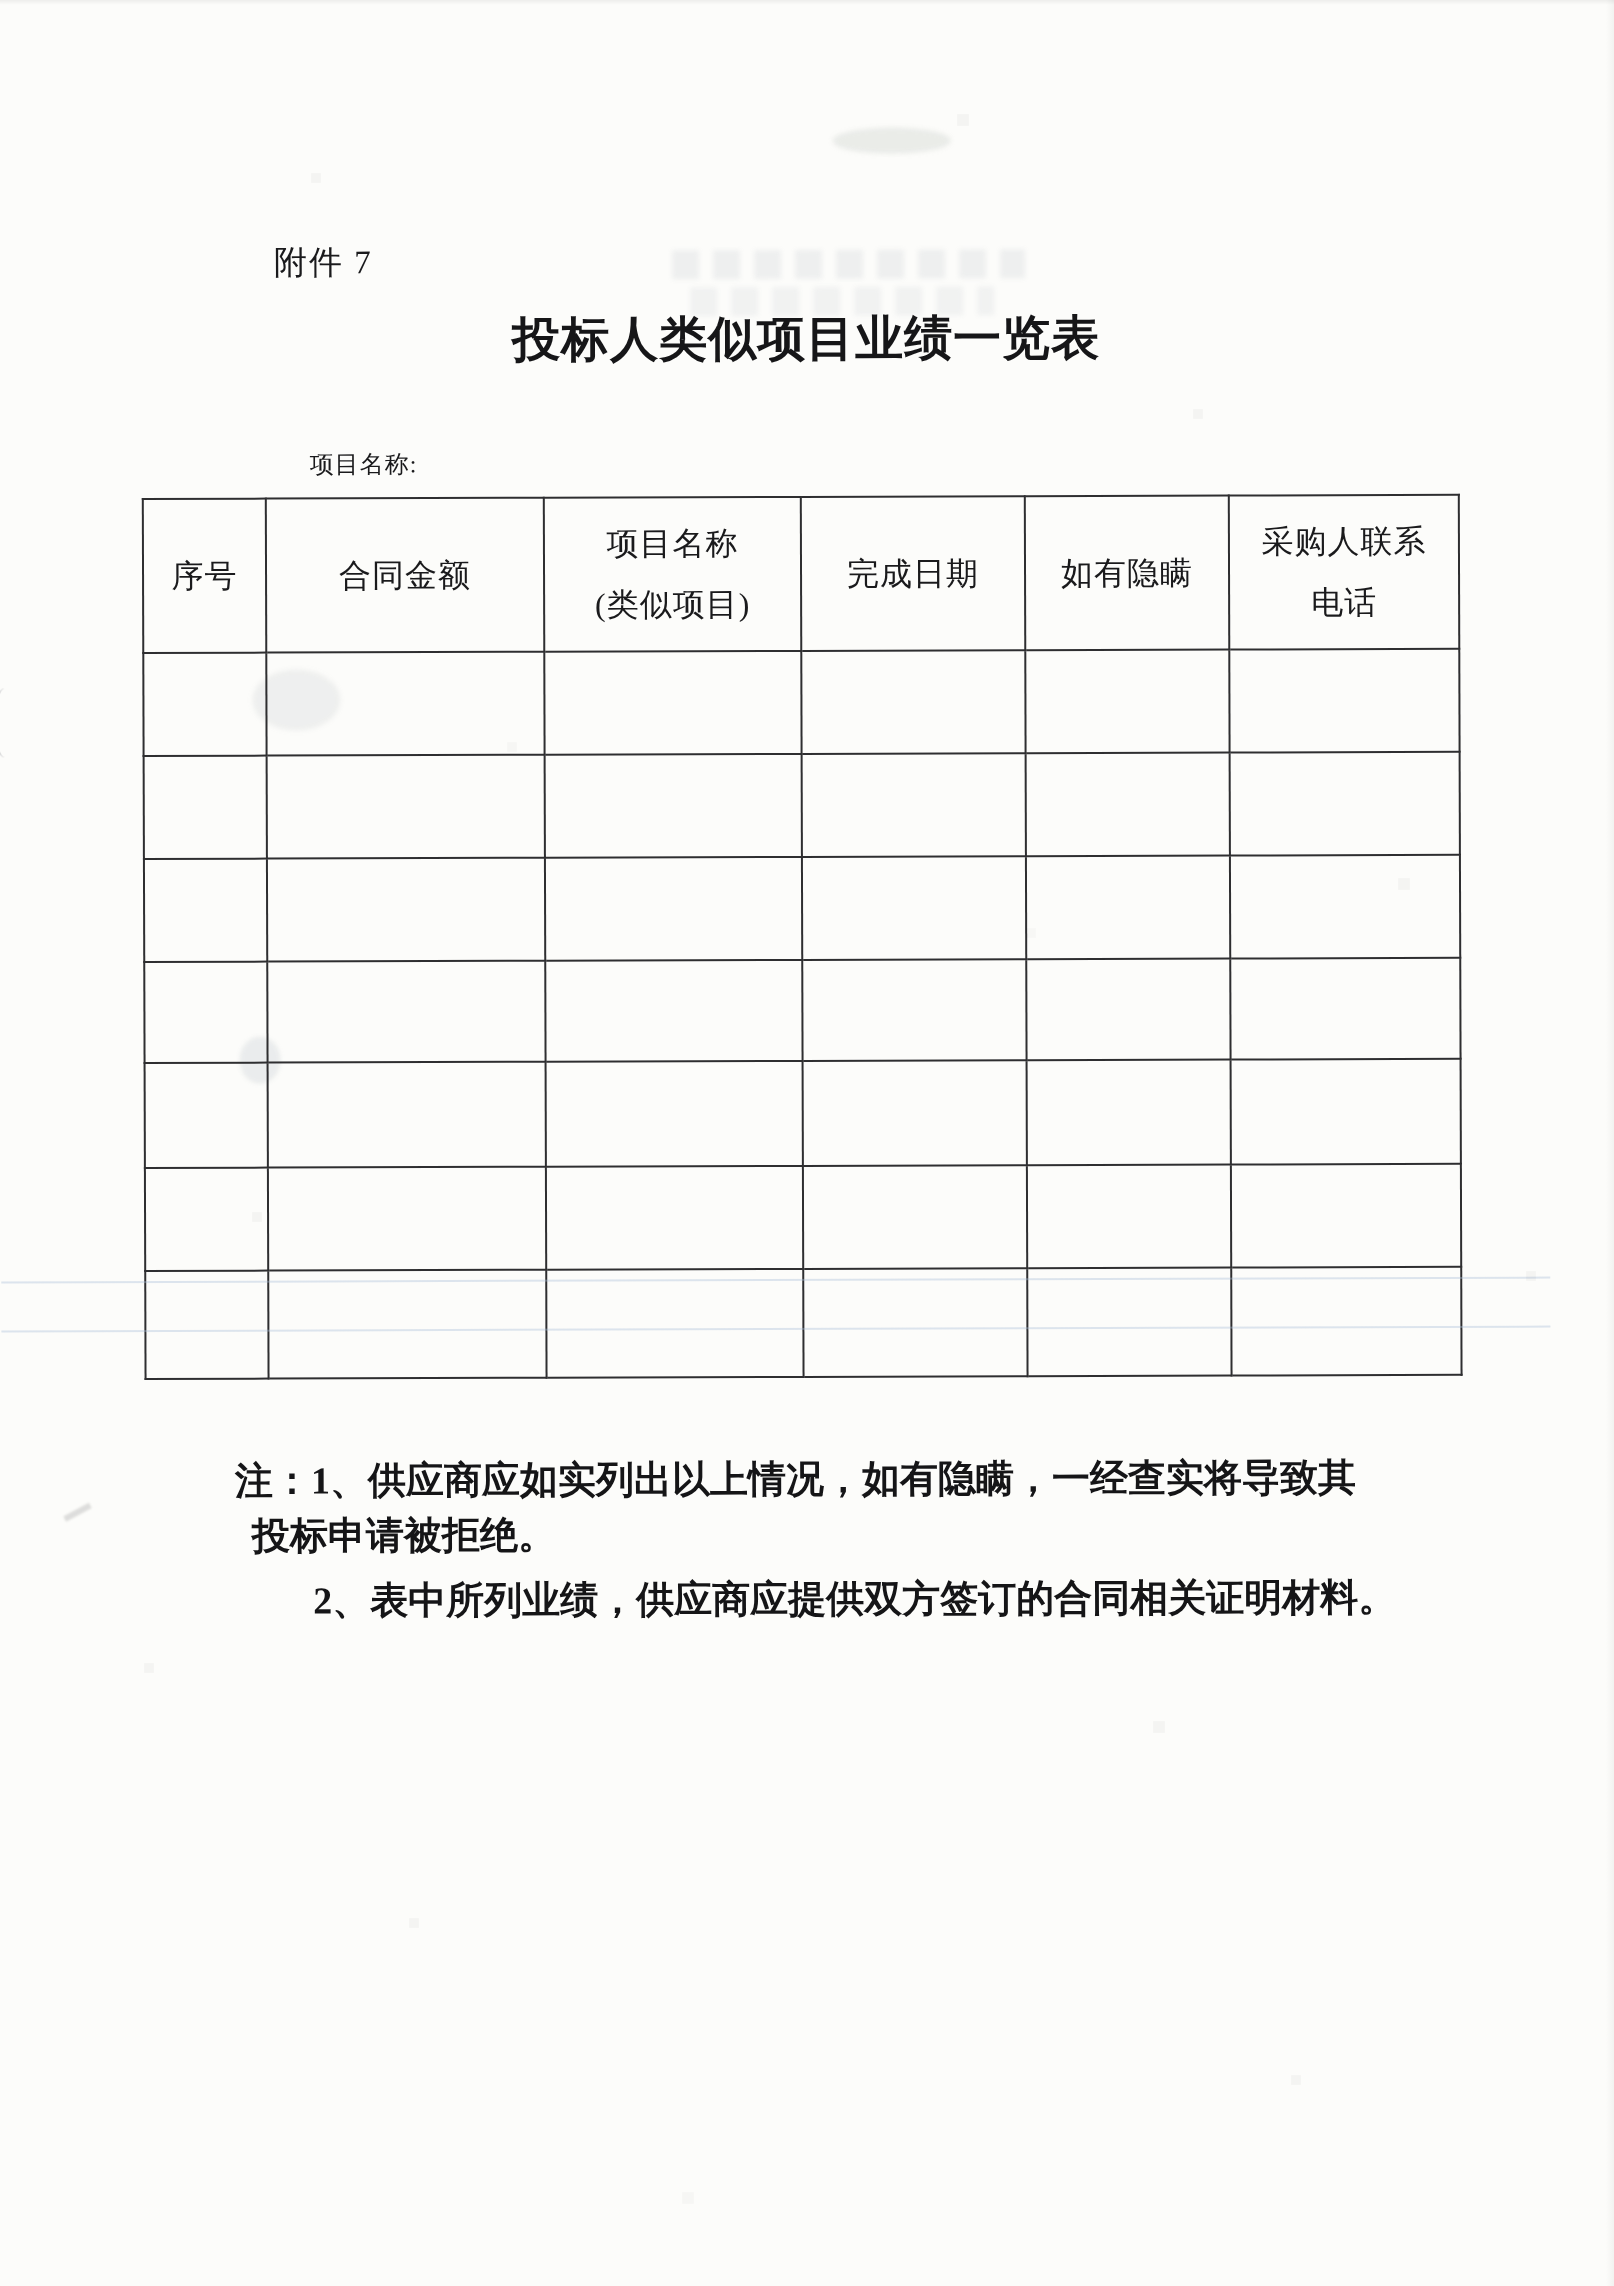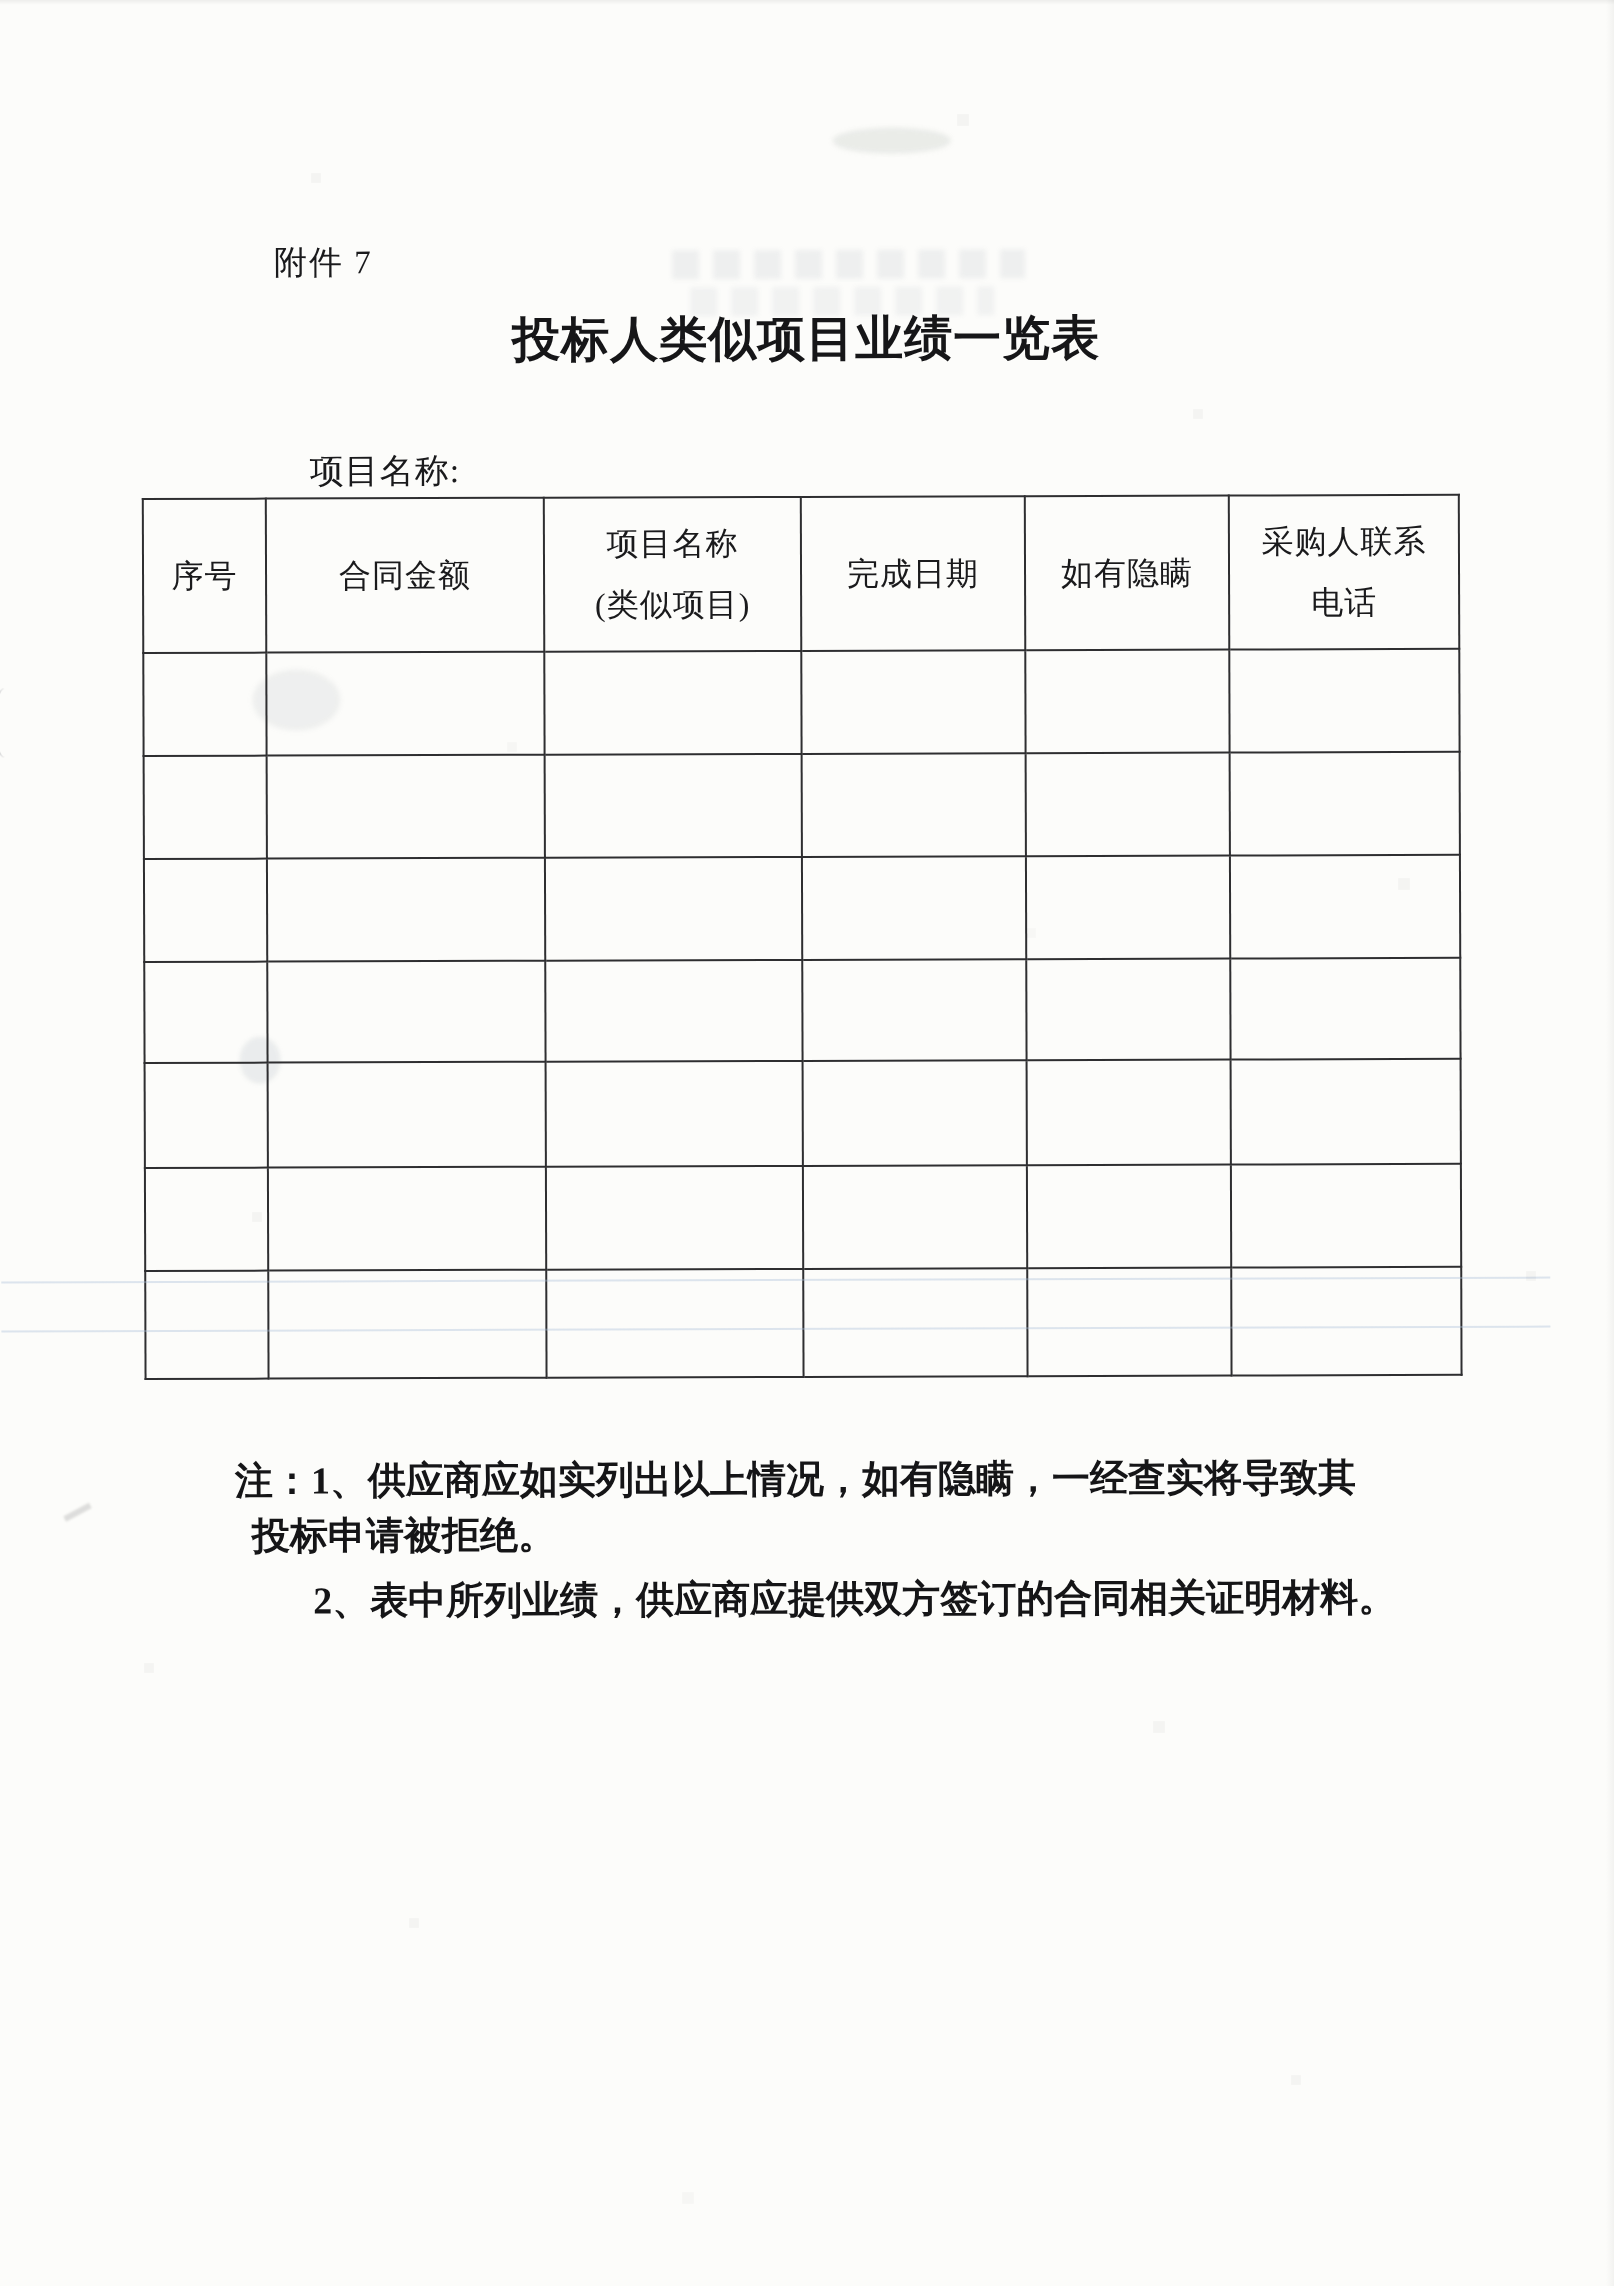--- a/index.html
+++ b/index.html
@@ -41,21 +41,21 @@
     position: absolute; left: 248px; top: 241px;
     font-size: 33px; letter-spacing: 2px; margin-left: 28px;
   }
   .doc-title {
     position: absolute; left: 514px; top: 309px; margin: 0;
     font-size: 48px; font-weight: bold; letter-spacing: 1px;
     color: #161618;
   }
   .project-label {
     position: absolute; left: 311px; top: 449px;
-    font-size: 34px; letter-spacing: 1px;
+    font-size: 24px; letter-spacing: 1px;
   }
 
   table.perf-table {
     position: absolute; left: 143px; top: 498px;
     width: 1317px;
     border-collapse: collapse; table-layout: fixed;
     border: 2.9px solid #2e2e30;
   }
   .perf-table th, .perf-table td {
     border: 2px solid #2e2e30;

